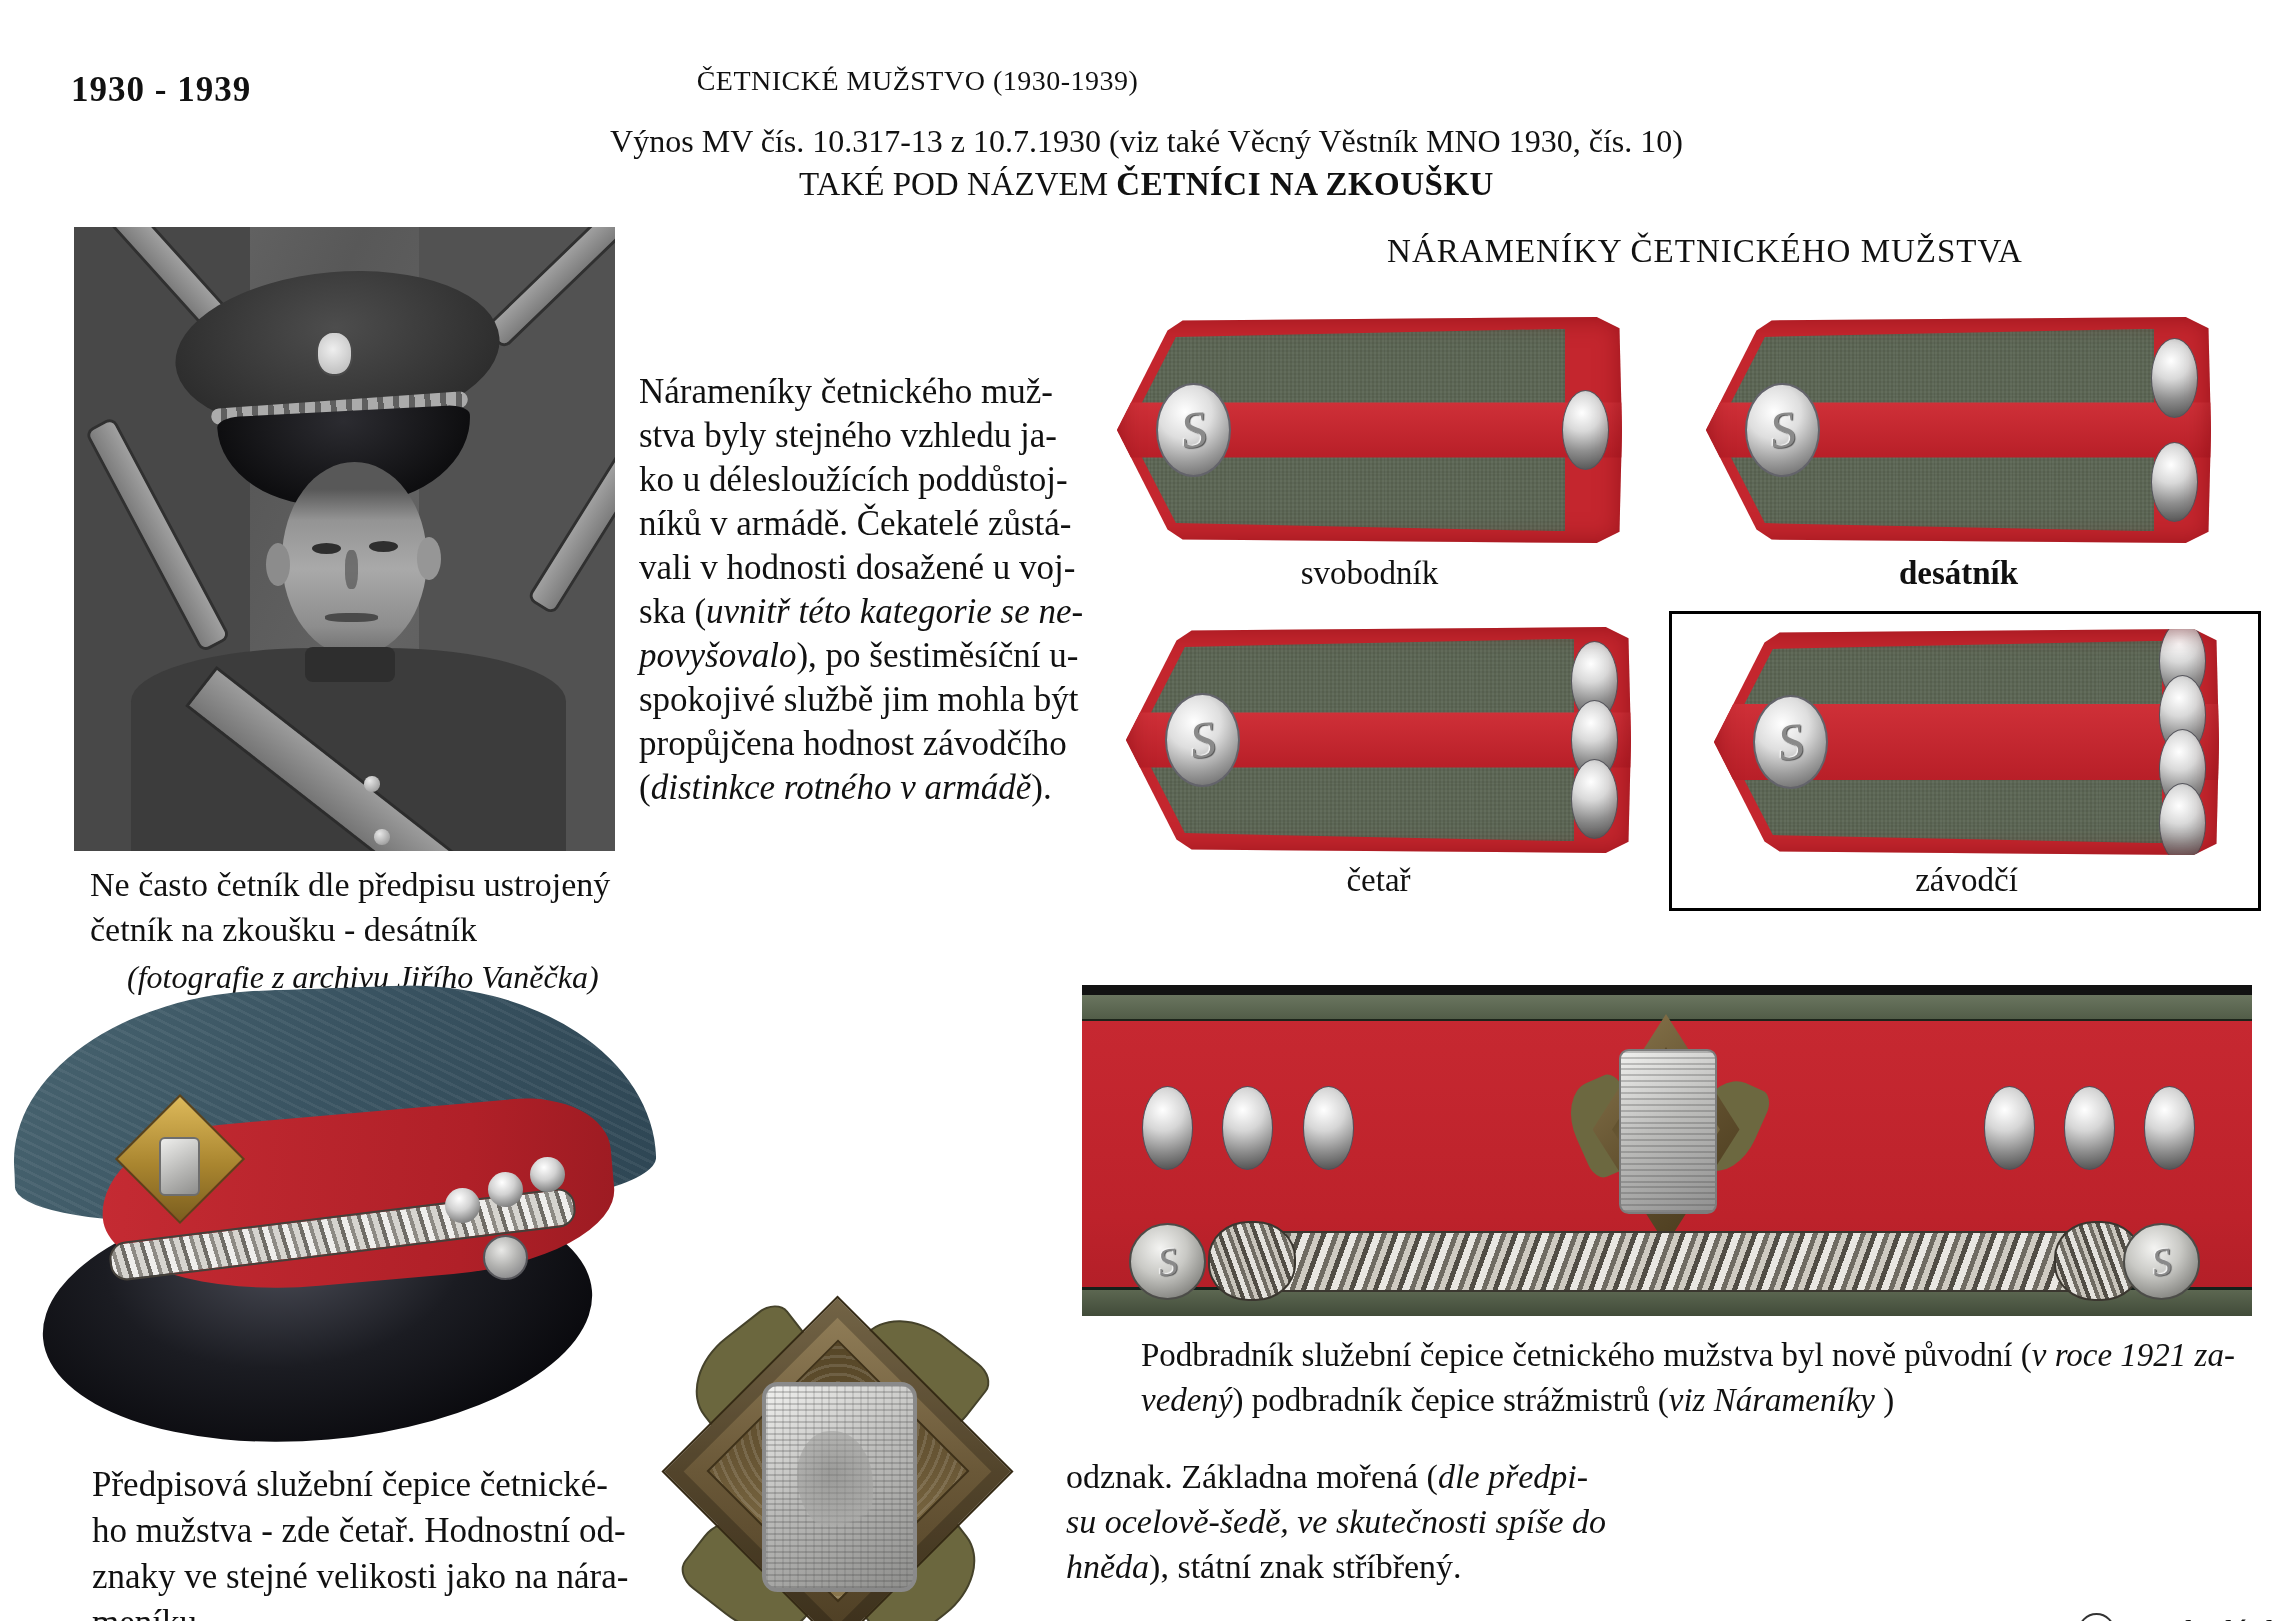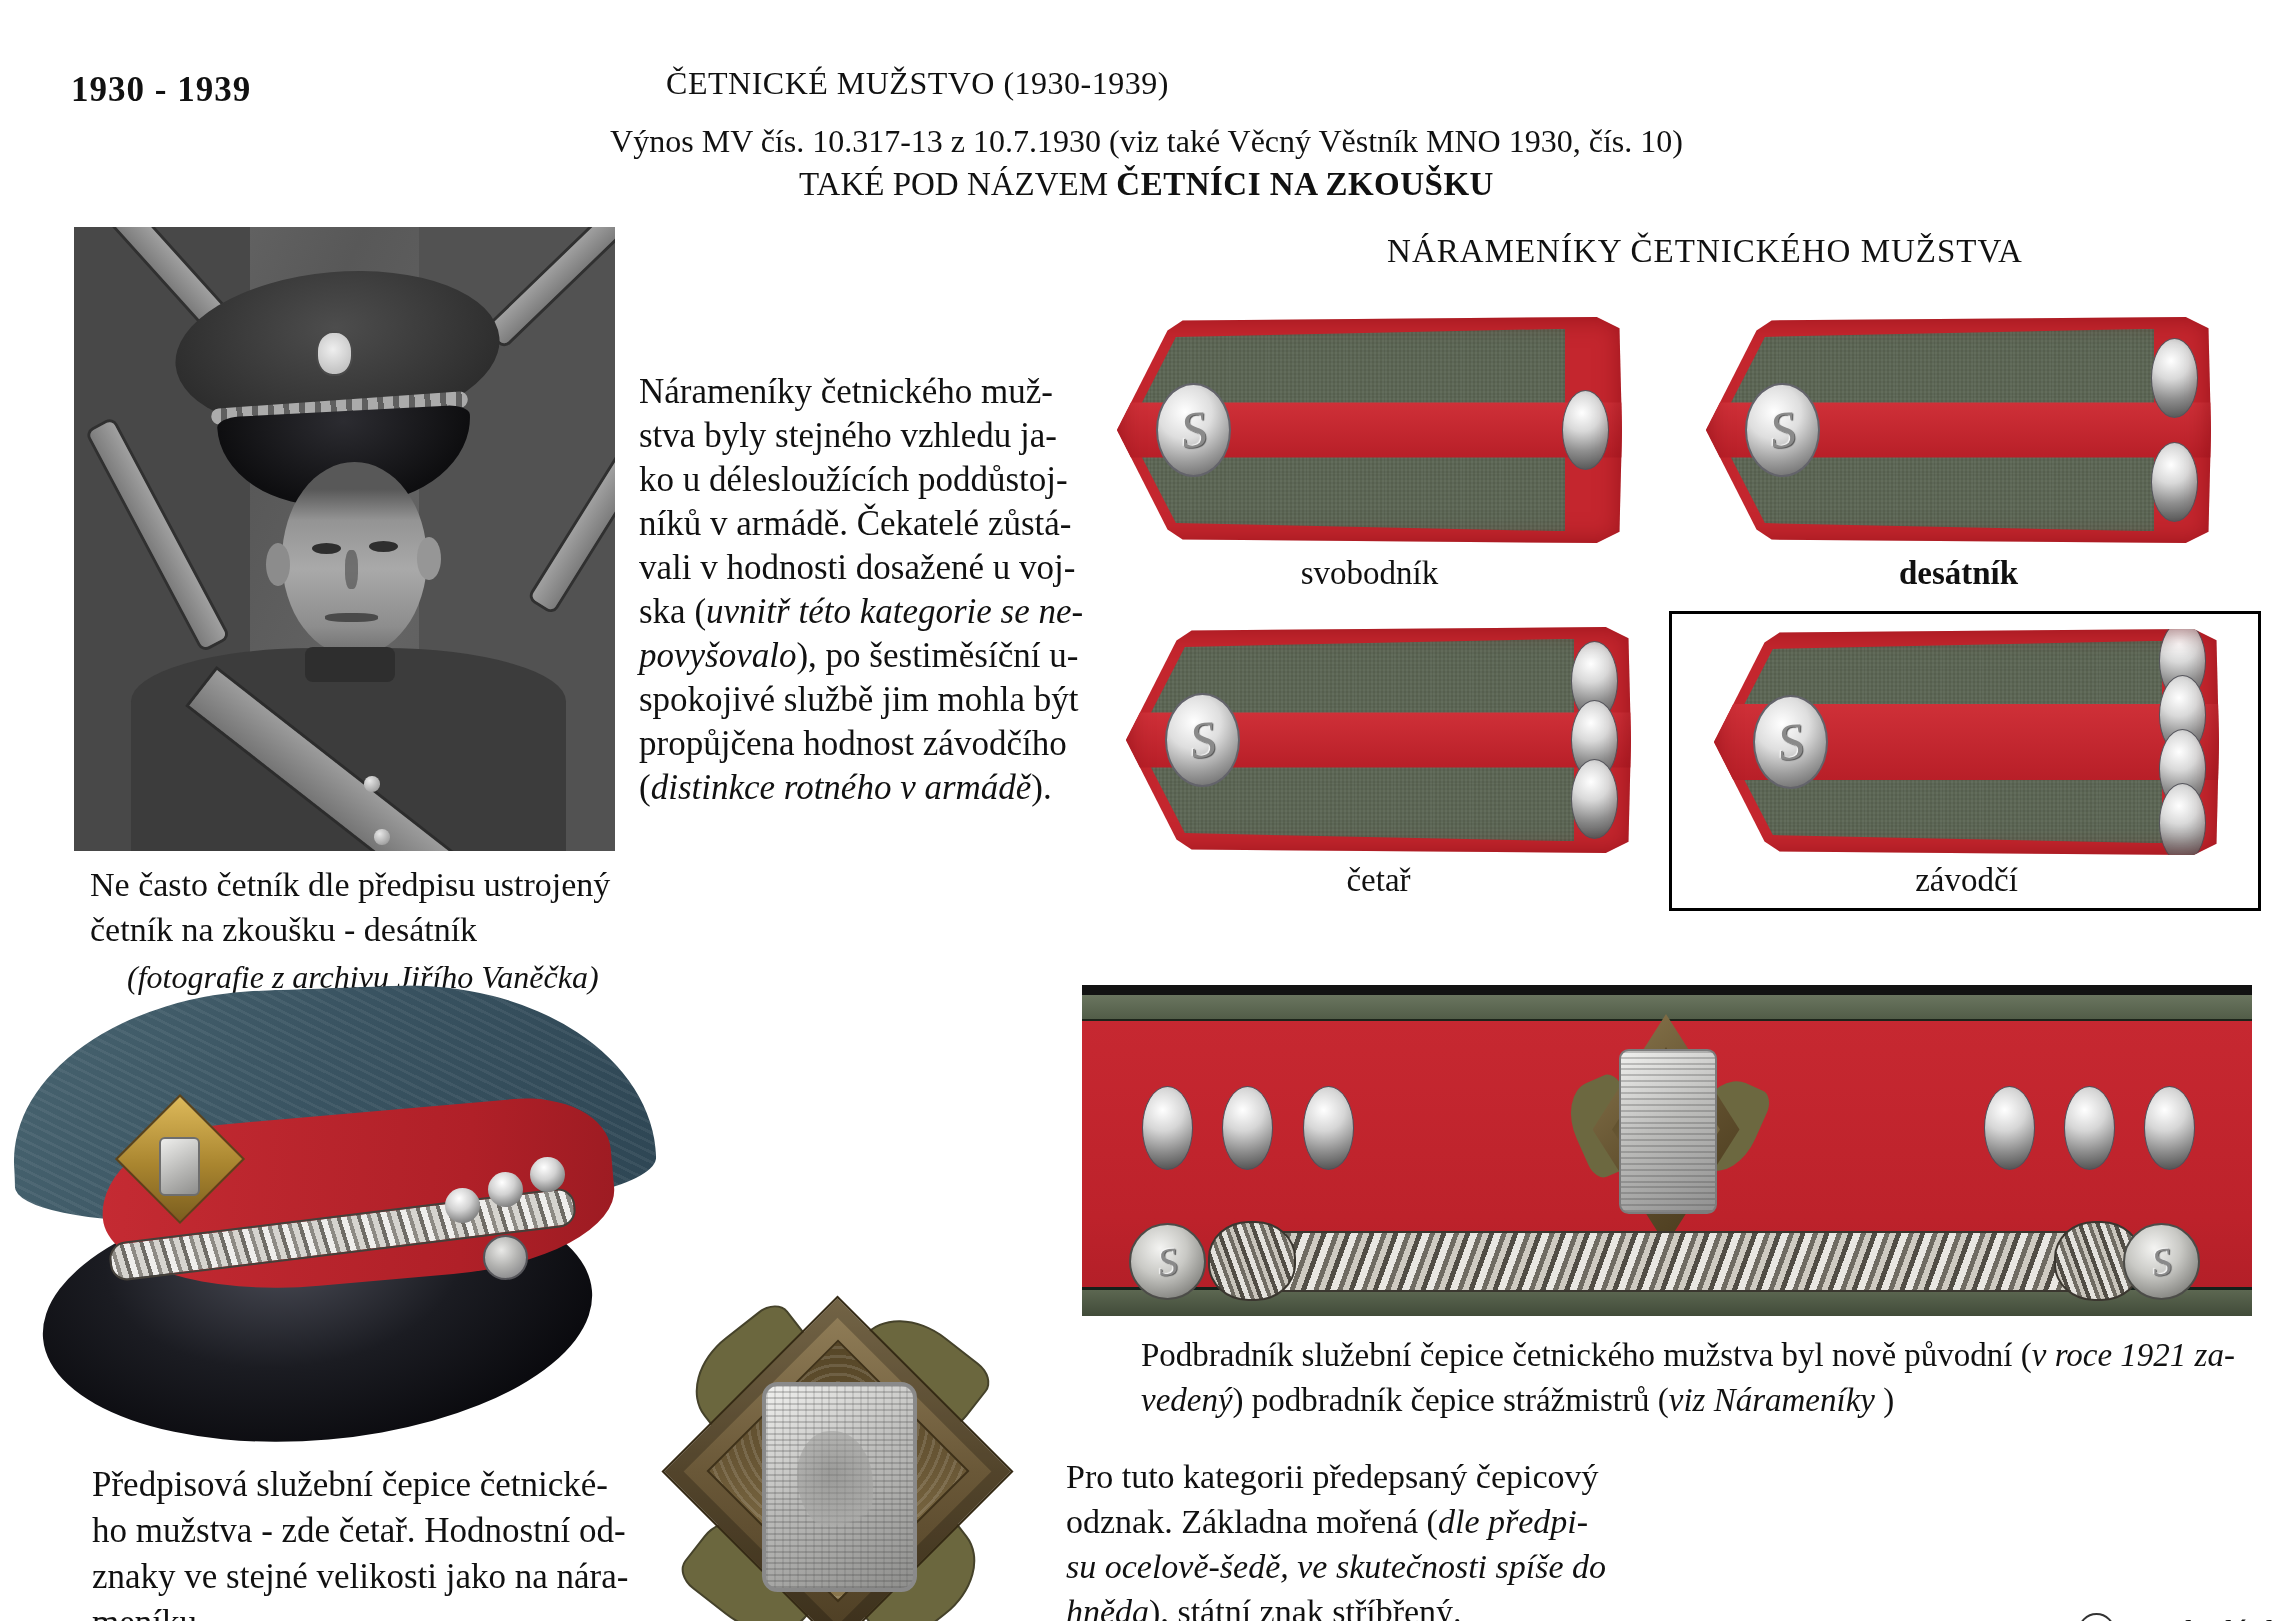--- a/index.html
+++ b/index.html
@@ -4,21 +4,21 @@
 <style>
   html,body{margin:0;padding:0;background:#e8e8e8;}
   #page{position:relative;width:2293px;height:1621px;background:#ffffff;overflow:hidden;
         font-family:"Liberation Serif","DejaVu Serif",serif;color:#111;}
   .abs{position:absolute;margin-top:41px;}
   .center{text-align:center;}
   .it{font-style:italic;text-align:right;}
 
   
   .era{left:71px;top:29px;font-size:35px;font-weight:bold;letter-spacing:1px;}
-  .title{left:0;width:1835px;top:23.5px;font-size:32px;letter-spacing:0.5px;}
+  .title{left:0;width:1835px;top:23.5px;font-size:28px;letter-spacing:0.5px;}
   .subtitle{left:0;width:2293px;top:82px;font-size:32px;}
   .subname{left:0;width:2293px;top:125px;font-size:33px;}
   .subname b{letter-spacing:0.5px;}
 
   
   .photo{left:74px;top:186px;width:541px;height:624px;overflow:hidden;
          background:linear-gradient(115deg,#6f6f6f,#585858 35%,#646464 60%,#4e4e4e);}
   .photo div{position:absolute;}
   .ph-fig-left{left:-49px;top:0;width:225px;height:627px;background:#484848;}
   .ph-fig-right{right:-49px;top:0;width:245px;height:627px;background:#525252;}
@@ -359,21 +359,20 @@
   </div>
 
   <div class="abs cap-caption">
     <div>Předpisová služební čepice četnické-</div>
     <div>ho mužstva - zde četař. Hodnostní od-</div>
     <div>znaky ve stejné velikosti jako na nára-</div>
     <div>meníku.</div>
   </div>
 
   <div class="abs badge-caption">
-    <div><span>Pro tuto kategorii předepsaný čepicový</span></div>
     <div><span>odznak. Základna mořená (</span><span class="it">dle předpi-</span></div>
     <div><span class="it">su ocelově-šedě, ve skutečnosti spíše do</span></div>
     <div><span class="it">hněda</span><span>), státní znak stříbřený.</span></div>
   </div>
 
   <div class="abs footer">
     <span class="copy-circle">C</span>
     <span>Karel Klátil</span>
   </div>
 

